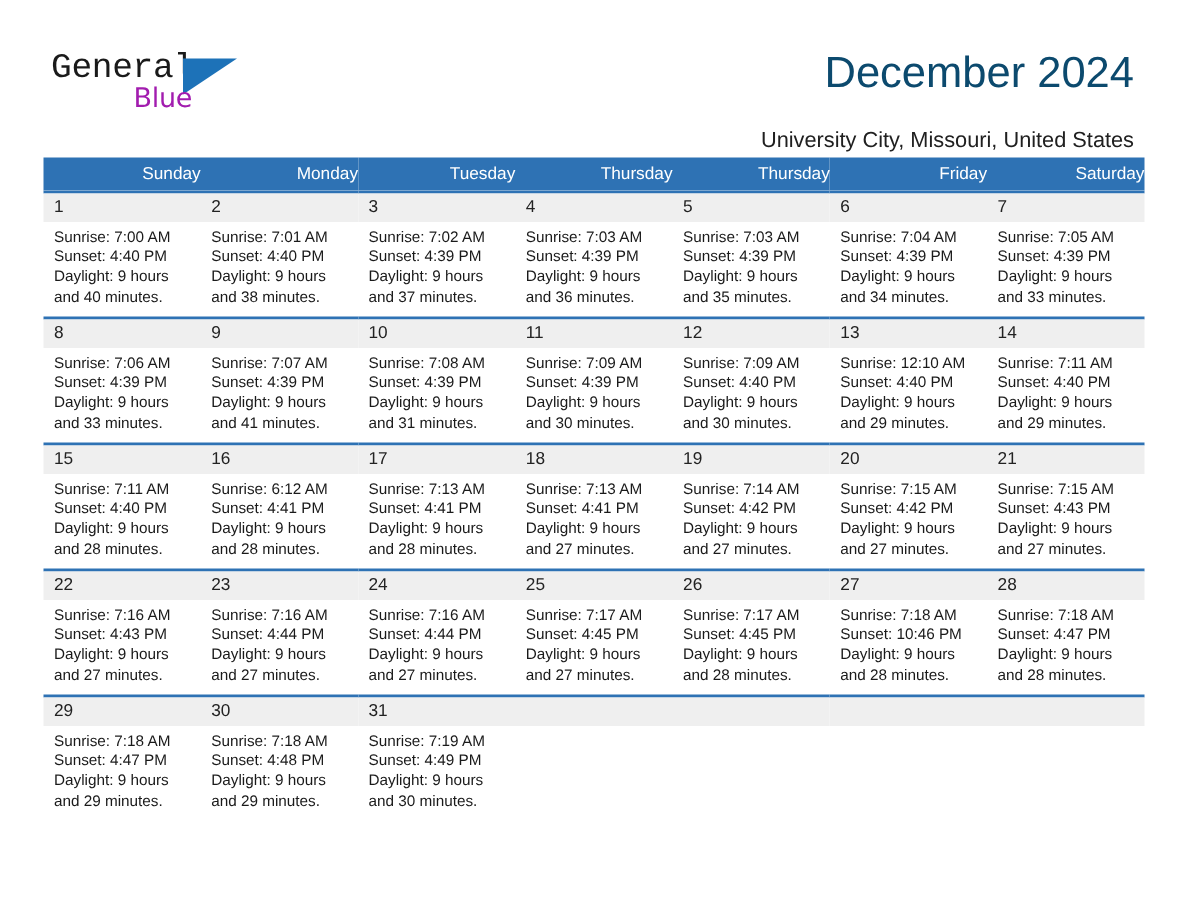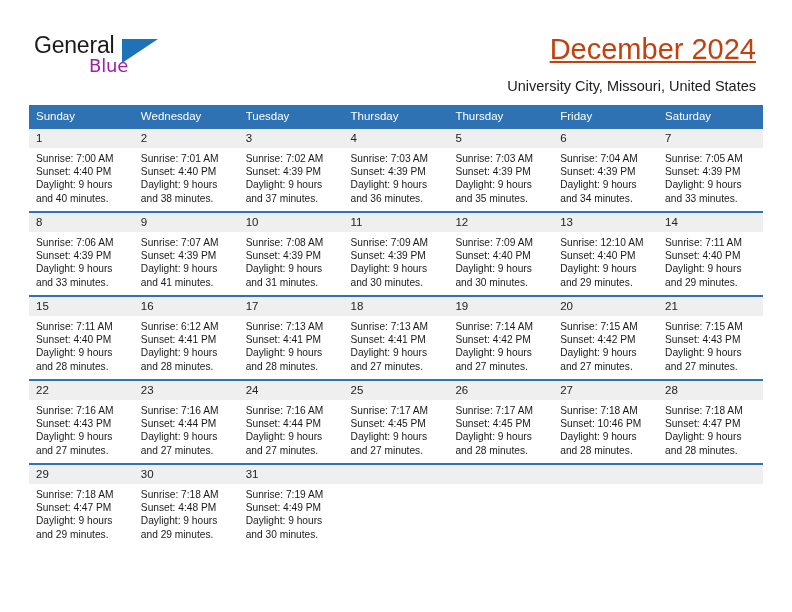--- a/index.html
+++ b/index.html
@@ -33,21 +33,21 @@
     top: 32px;
     width: 170px;
     height: 50px;
   }
   .logo-general {
     position: absolute;
     left: 0; top: 0;
     font-size: 23px;
     letter-spacing: -0.2px;
     color: #1a1a1a;
-    font-family: Liberation Sans, sans-serif;
+    font-family: Liberation Mono, monospace;
   }
   .logo-blue {
     position: absolute;
     left: 55px; top: 23px;
     font-size: 18px;
     letter-spacing: -0.2px;
     color: #a21caf;
     font-family: "DejaVu Sans", sans-serif;
   }
   .logo-flag {
@@ -57,50 +57,49 @@
     width: 0; height: 0;
     border-left: 36px solid #1d72b8;
     border-bottom: 24px solid transparent;
   }
 
   .title {
     position: absolute;
     right: 36px;
     top: 33px;
     font-size: 29px;
-    color: #c2410c;
+    color: #0c4a6e;
     font-family: "Liberation Sans", sans-serif;
     white-space: nowrap;
-    text-decoration: underline;
   }
   .subtitle {
     position: absolute;
     right: 36px;
-    top: 78px;
+    top: 86px;
     font-size: 14.5px;
     color: #202020;
     white-space: nowrap;
     margin-left: 30px;
   }
 
   
   .calendar {
     position: absolute;
     left: 29px;
     top: 105px;
     width: 734px;
     border-collapse: collapse;
     table-layout: fixed;
   }
   .calendar th {
     background: #2e72b4;
     color: #ffffff;
     font-size: 11.5px;
     font-weight: normal;
-    text-align: left;
+    text-align: right;
     padding: 5px 0 5px 7px;
     height: 11px;
     border: none;
   }
   .calendar td {
     vertical-align: top;
     padding: 0;
     border: none;
     height: 84px;
     width: 104.857px;
@@ -146,21 +145,21 @@
     </div>
 
     <div class="title">December 2024</div>
     <div class="subtitle">University City, Missouri, United States</div>
   </div>
 
   <table class="calendar">
     <thead>
       <tr>
         <th>Sunday</th>
-        <th>Wednesday</th>
+        <th>Monday</th>
         <th>Tuesday</th>
         <th>Thursday</th>
         <th>Thursday</th>
         <th>Friday</th>
         <th>Saturday</th>
       </tr>
     </thead>
     <tbody id="calendar-body">
         <tr>
           <td>

